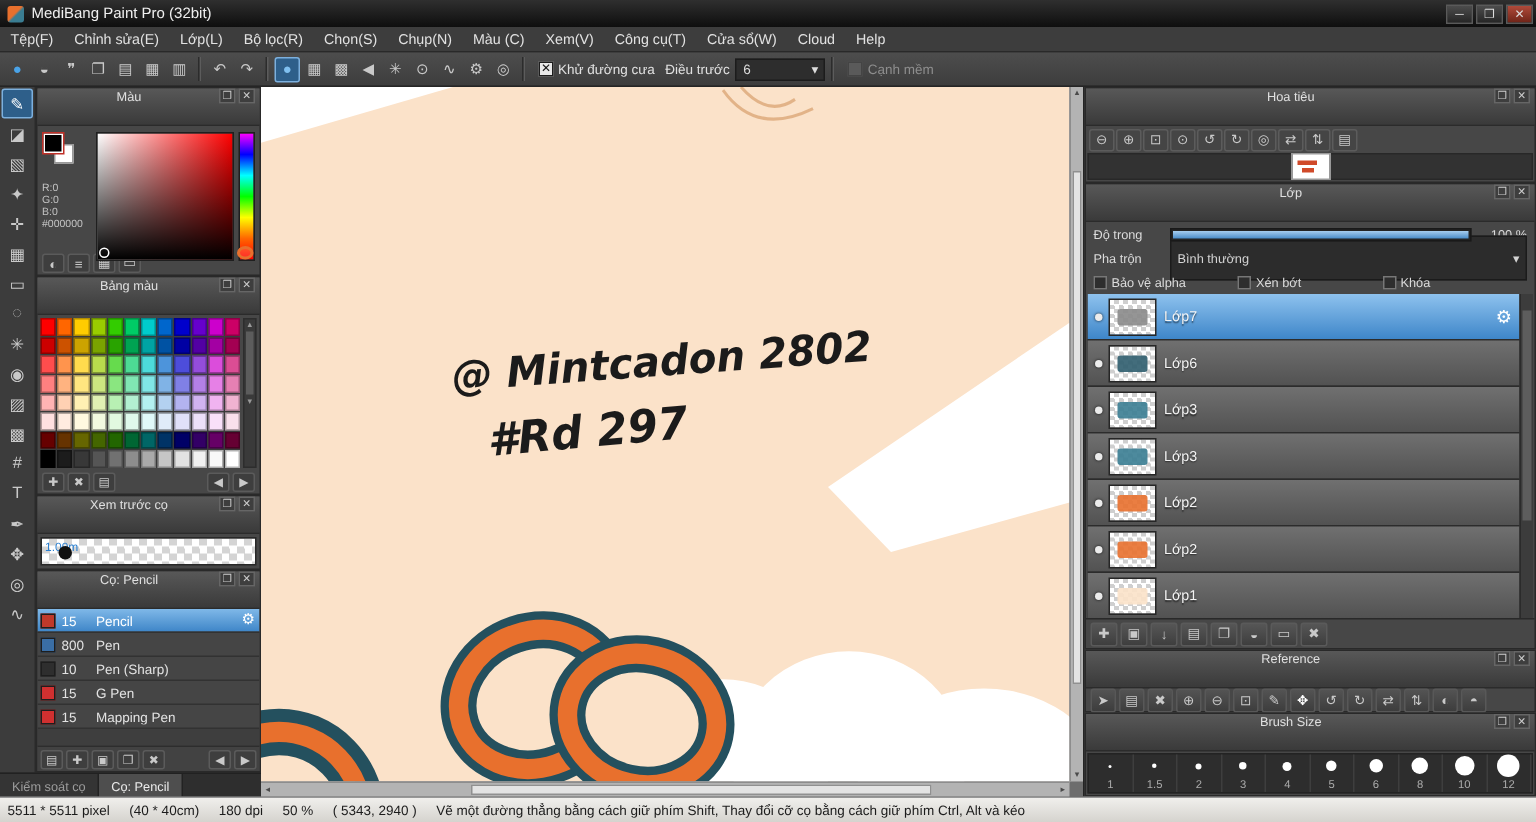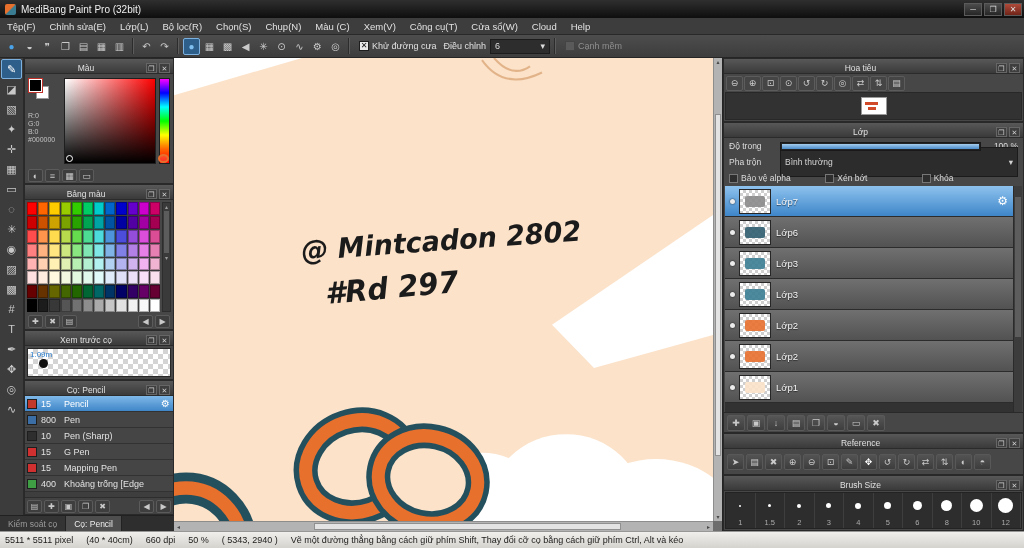--- a/index.html
+++ b/index.html
@@ -27,21 +27,21 @@
 .tb-label{font-size:9px;color:#e0e0e0;margin:0 4px 0 2px}
 .tb-select{width:60px;height:15px;background:#2d2d2d;border:1px solid #1c1c1c;display:flex;align-items:center;justify-content:space-between;padding:0 4px;color:#ddd;font-size:9px}
 
 .main{flex:1;display:flex;min-height:0}
 .left-wrap{width:174px;display:flex;flex-direction:column;background:#3a3a3a;flex:none}
 .left-row{flex:1;display:flex;min-height:0}
 .toolstrip{width:24px;background:#3c3c3c;border-right:1px solid #2a2a2a;display:flex;flex-direction:column;align-items:center;padding-top:1px}
 .toolstrip .icon-btn{width:21px;height:20px;font-size:11px}
 .left-col{width:150px;display:flex;flex-direction:column;min-height:0}
 .panel{background:#474747;border:1px solid #292929;display:flex;flex-direction:column;min-height:0}
-.panel-header{height:15px;background:linear-gradient(#585858,#3a3a3a);display:flex;align-items:flex-end;padding:0 3px;border-bottom:1px solid #2b2b2b;flex:none}
+.panel-header{height:25px;background:linear-gradient(#585858,#3a3a3a);display:flex;align-items:flex-start;padding:0 3px;border-bottom:1px solid #2b2b2b;flex:none}
 .ph-title{flex:1;text-align:center;font-size:8.5px;color:#e0e0e0;white-space:nowrap;overflow:hidden}
 .ph-btn{width:11px;height:10px;font-size:7px;color:#ccc;display:inline-flex;align-items:center;justify-content:center;border:1px solid #666;background:#3e3e3e;margin-left:2px;line-height:1}
 
 .color-panel{height:126px;flex:none}
 .cp-body{flex:1;display:flex;padding:4px 3px 1px;min-height:0}
 .cp-left{width:36px;display:flex;flex-direction:column}
 .swatches{position:relative;width:24px;height:24px;flex:none}
 .sw{position:absolute;width:13px;height:13px;border:1px solid #999}
 .sw.back{left:8px;top:8px;background:#fff}
 .sw.front{left:1px;top:1px;background:#000;border:1px solid #fff;outline:1px solid #c03028}
@@ -196,21 +196,21 @@
         <span class="icon-btn">⊙</span>
         <span class="icon-btn">∿</span>
         <span class="icon-btn">⚙</span>
         <span class="icon-btn">◎</span>
       </div>
     <span class="tb-sep"></span>
     <span class="tb-check">
       <span class="cb">✕</span>
       <span>Khử đường cưa</span>
     </span>
-    <span class="tb-label">Điều chỉnh</span>
+    <span class="tb-label">Điều trước</span>
     <span class="tb-select">
       <span>6</span>
       <span>▾</span>
     </span>
     <span class="tb-sep"></span>
     <span class="tb-check dim">
       <span class="cb empty"></span>
       <span>Cạnh mềm</span>
     </span>
   </div>
@@ -438,25 +438,20 @@
               <div class="brush-row">
                 <span class="chip" style="background: rgb(208, 48, 48);"></span>
                 <span class="bsize">15</span>
                 <span class="bname">G Pen</span>
               </div>
               <div class="brush-row">
                 <span class="chip" style="background: rgb(208, 48, 48);"></span>
                 <span class="bsize">15</span>
                 <span class="bname">Mapping Pen</span>
               </div>
-              <div class="brush-row">
-                <span class="chip" style="background: rgb(63, 158, 68);"></span>
-                <span class="bsize">400</span>
-                <span class="bname">Khoảng trống [Edge</span>
-              </div>
             </div>
             <div class="brush-tools">
               <span style="display:flex;gap:2px">
                   <span class="icon-btn">▤</span>
                   <span class="icon-btn">✚</span>
                   <span class="icon-btn">▣</span>
                   <span class="icon-btn">❐</span>
                   <span class="icon-btn">✖</span>
                 </span>
               <span class="spacer"></span>
@@ -738,19 +733,19 @@
             </span>
           </div>
       </div>
 
     </div>
   </div>
 
   <div class="statusbar">
     <span>5511 * 5511 pixel</span>
     <span>(40 * 40cm)</span>
-    <span>660 dpi</span>
+    <span>180 dpi</span>
     <span>50 %</span>
     <span>( 5343, 2940 )</span>
     <span>Vẽ một đường thẳng bằng cách giữ phím Shift, Thay đổi cỡ cọ bằng cách giữ phím Ctrl, Alt và kéo</span>
   </div>
 
 </div>
 
 </body></html>

